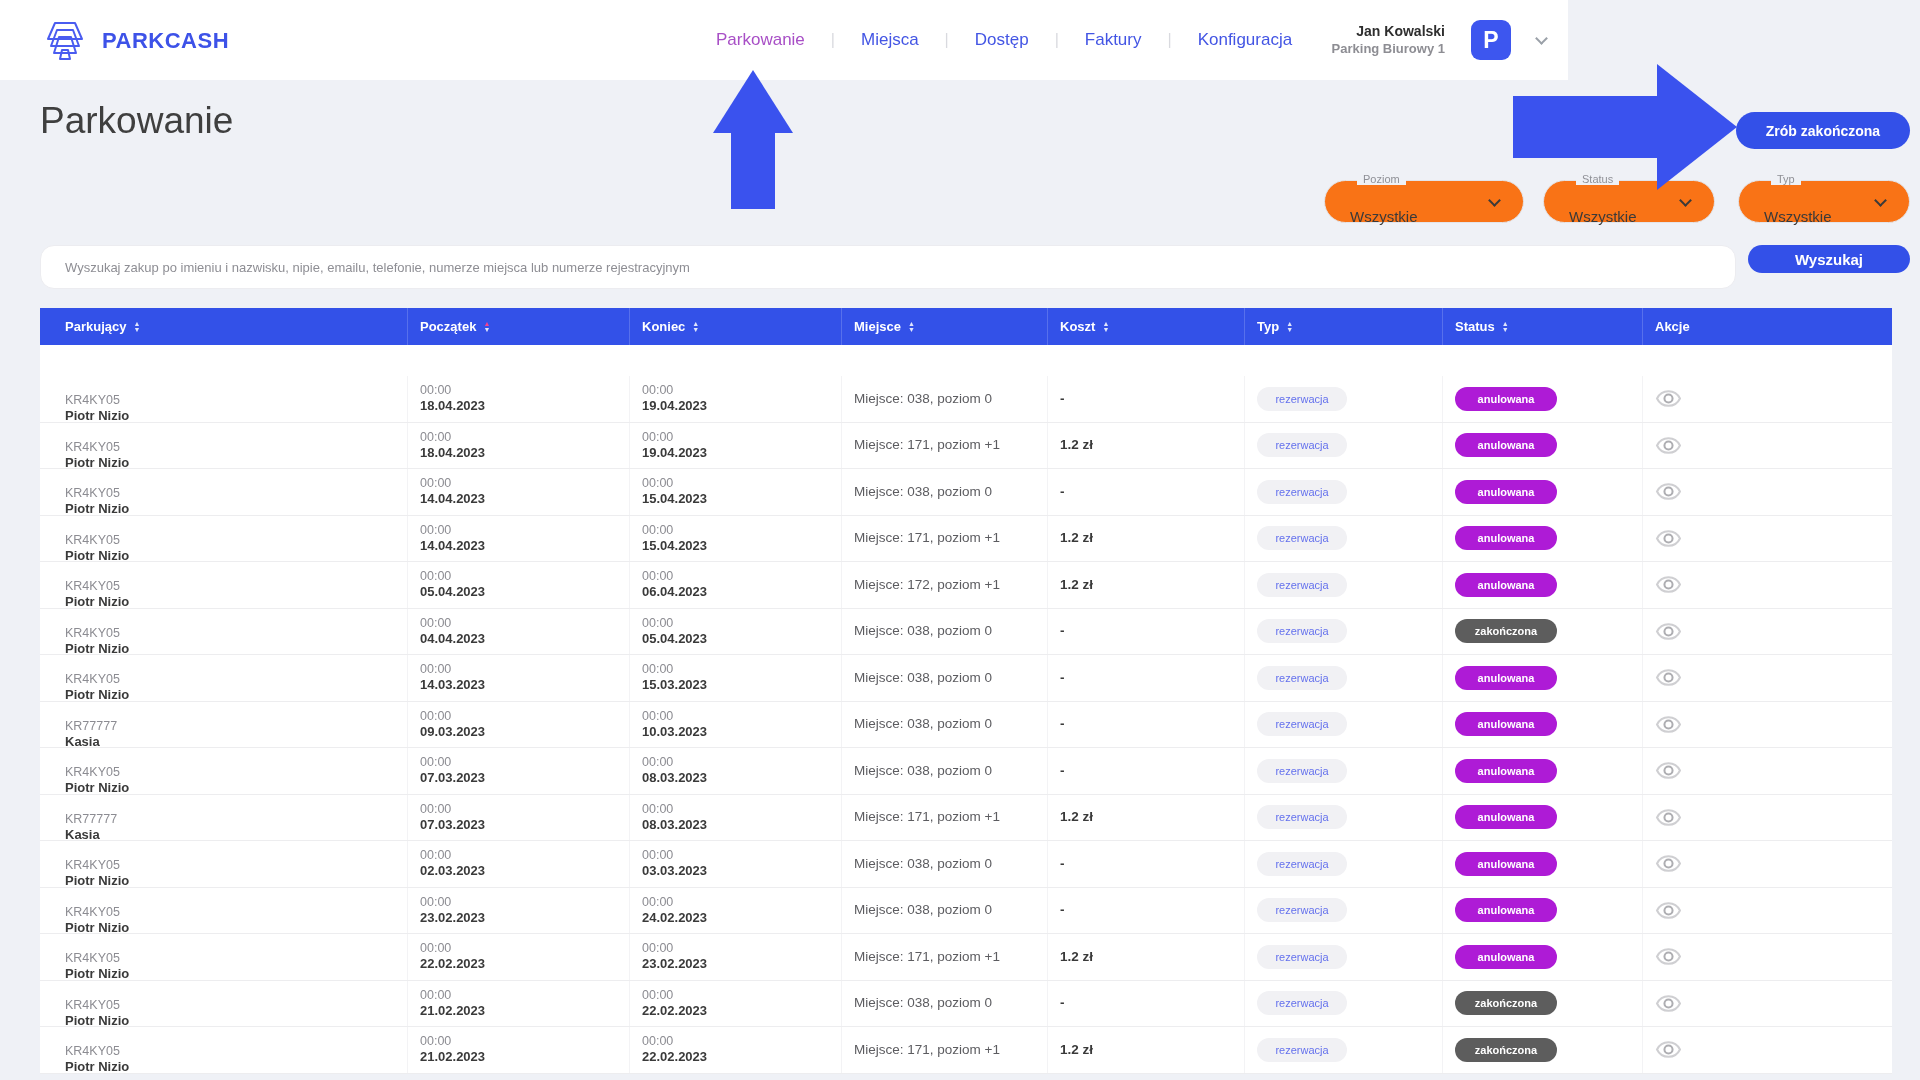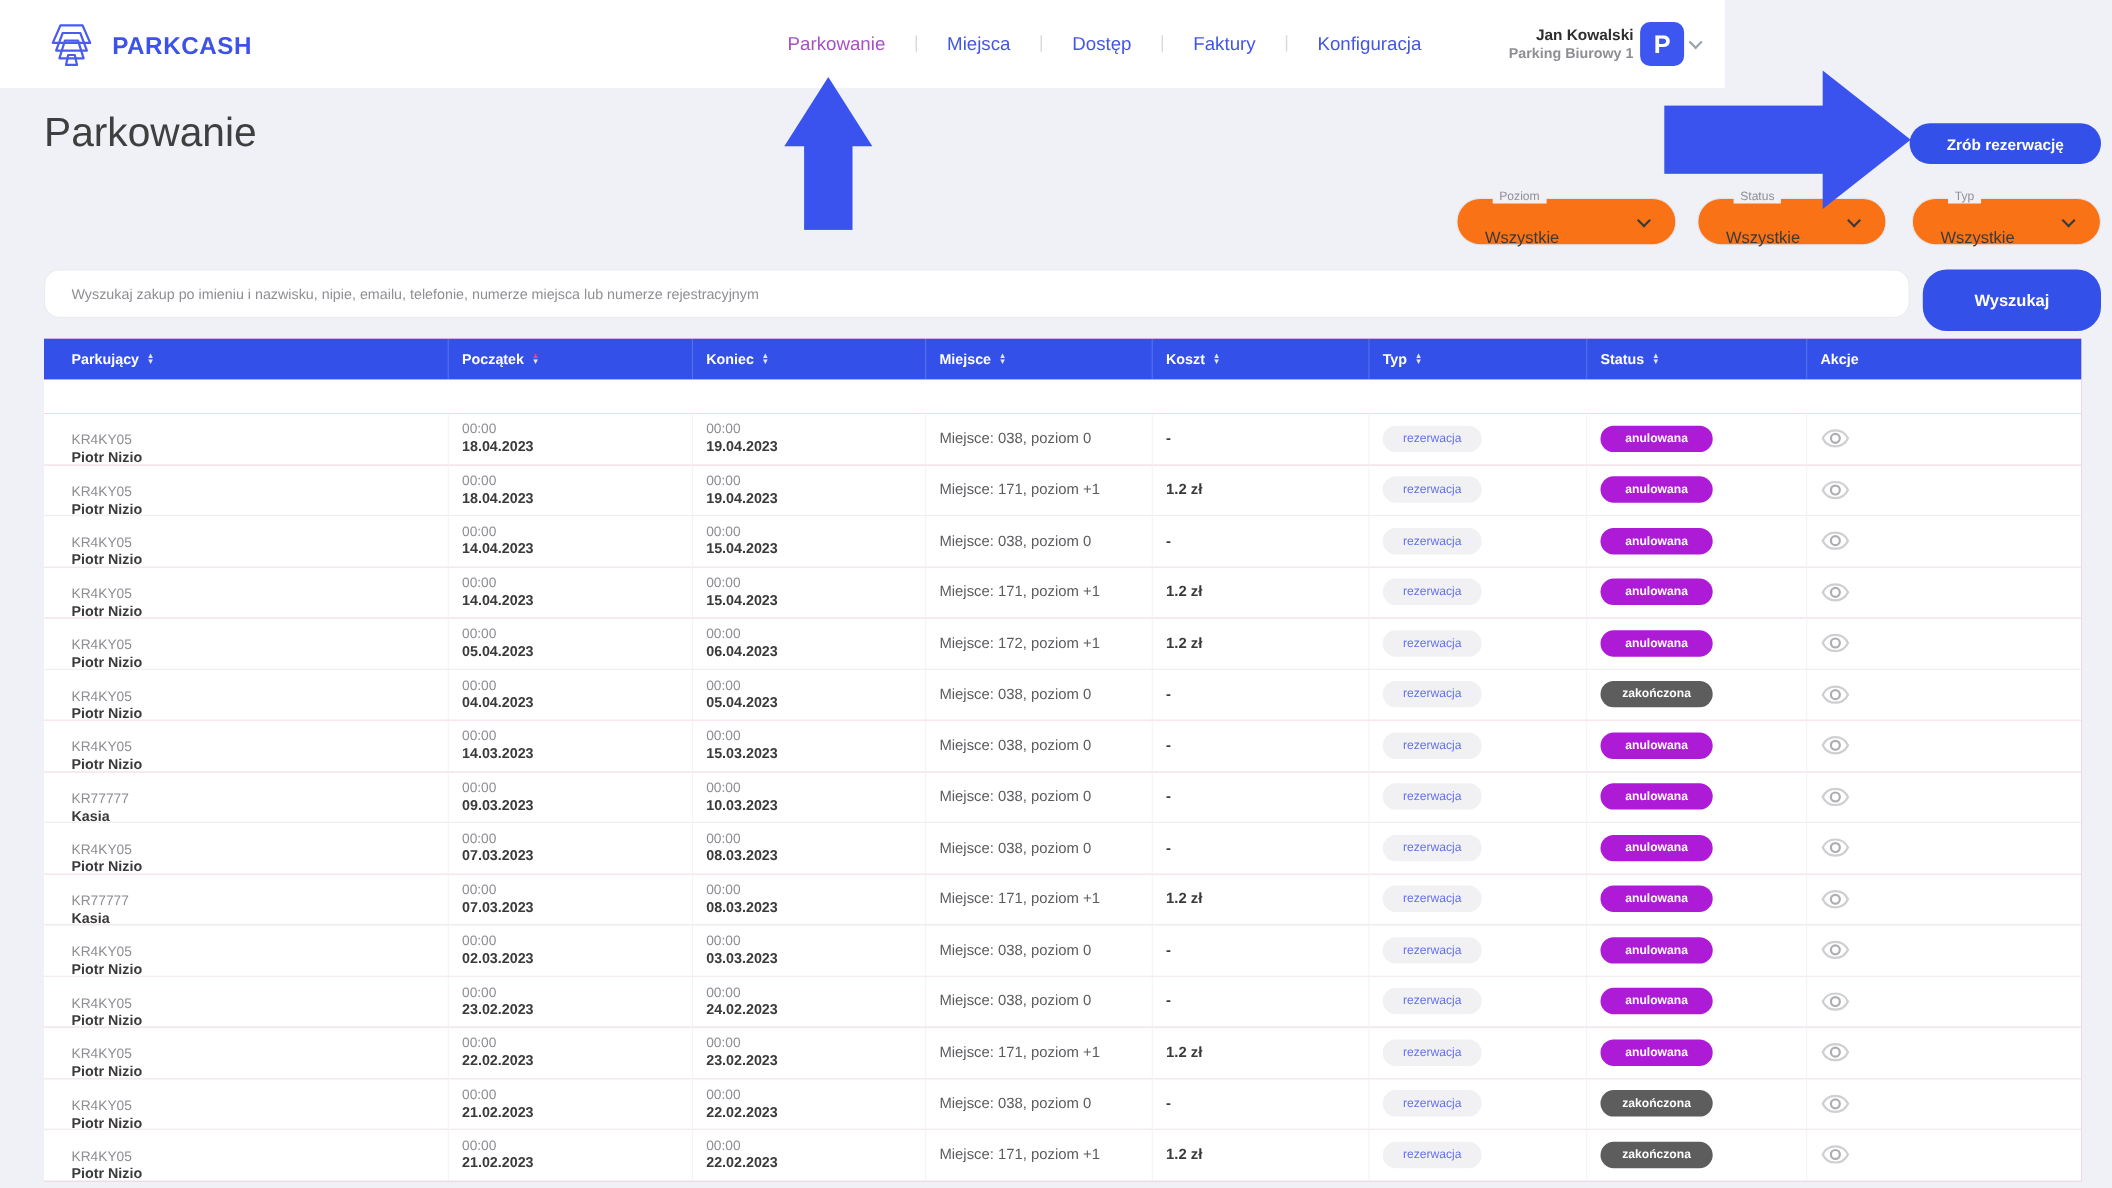--- a/index.html
+++ b/index.html
@@ -7,21 +7,21 @@
   body { font-family:"Liberation Sans", sans-serif; background:#eff1f6; position:relative; }
 
   
   .topbar { position:absolute; left:0; top:0; width:1568px; height:80px; background:#ffffff; z-index:5; }
   .brand { position:absolute; left:40px; top:17px; display:flex; align-items:center; gap:12px; }
   .brand-name { font-size:22px; font-weight:800; letter-spacing:.5px; color:#3d52e8; }
   .mainnav { position:absolute; left:690px; top:0; height:80px; display:flex; align-items:center; gap:0; }
   .nav-item { font-size:17px; color:#4355e4; padding:0 26px; cursor:pointer; white-space:nowrap; }
   .nav-item.active { color:#a84fc6; }
   .nav-sep { color:#d9dadf; font-size:16px; }
-  .userbox { position:absolute; right:22px; top:0; height:80px; display:flex; align-items:center; gap:6px; }
+  .userbox { position:absolute; right:22px; top:0; height:80px; display:flex; align-items:center; gap:26px; }
   .user-text { text-align:right; line-height:1.25; }
   .user-name { font-size:14px; font-weight:700; color:#2e2e2e; }
   .user-org { font-size:13px; font-weight:600; color:#8d8d93; }
   .avatar { width:40px; height:40px; background:#3d56ef; border-radius:9px; display:flex; align-items:center; justify-content:center; color:#fff; font-size:23px; font-weight:800; cursor:pointer; }
   .user-caret { width:9px; height:9px; border-right:2px solid #9aa0a8; border-bottom:2px solid #9aa0a8; transform:rotate(45deg); margin-top:-4px; cursor:pointer; }
 
   
   .up-arrow { position:absolute; z-index:6; }
   .up-arrow .head { position:absolute; left:713px; top:70px; width:0; height:0;
       border-left:40px solid transparent; border-right:40px solid transparent; border-bottom:63px solid #3a52ee; }
@@ -40,21 +40,21 @@
   .filters { position:absolute; top:180px; left:0; width:1920px; height:44px; }
   .filter { position:absolute; height:43px; background:#f97316; border:1px solid #e3e4e9; border-radius:22px; cursor:pointer; }
   .filter .flabel { position:absolute; top:-8px; left:32px; font-size:11px; color:#8f9096; background:#eff1f6; padding:0 6px; }
   .filter .fvalue { position:absolute; left:25px; top:27px; font-size:15px; color:#3a3a3a; }
   .filter .fcaret { position:absolute; right:24px; top:15px; width:9px; height:9px; border-right:2.5px solid #3a3a3a; border-bottom:2.5px solid #3a3a3a; transform:rotate(45deg); }
 
   
   .search-input { position:absolute; left:40px; top:245px; width:1696px; height:44px; background:#fff; border:1px solid #ececf0;
       border-radius:14px; padding:0 24px; font-size:13px; font-family:inherit; color:#333; }
   .search-input::placeholder { color:#8e8e94; }
-  .search-btn { position:absolute; left:1748px; top:245px; width:162px; height:56px; background:#3350e8; border:none;
+  .search-btn { position:absolute; left:1748px; top:245px; width:162px; height:28px; background:#3350e8; border:none;
       border-radius:22px; color:#fff; font-size:15px; font-weight:700; font-family:inherit; cursor:pointer; }
 
   
   .table { position:absolute; left:40px; top:308px; width:1852px; background:#ec4899; }
   .thead { display:grid; grid-template-columns:368px 222px 212px 206px 197px 198px 200px 249px;
       background:#3351e8; height:37px; }
   .th { display:flex; align-items:center; gap:7px; color:#fff; font-size:13px; font-weight:700;
       padding-left:12px; border-right:1px solid rgba(255,255,255,0.18); cursor:pointer; }
   .th:first-child { padding-left:25px; }
   .th:last-child { border-right:none; cursor:default; }
@@ -122,21 +122,21 @@
 <div class="up-arrow">
   <div class="head"></div>
   <div class="shaft"></div>
 </div>
 <div class="right-arrow">
   <div class="shaft"></div>
   <div class="head"></div>
 </div>
 
 <h1 class="page-title">Parkowanie</h1>
-<button class="reserve-btn">Zrób rezerwację</button>
+<button class="reserve-btn">Zrób zakończona</button>
 
 <div class="filters">
     <div class="filter" style="left: 1324px; width: 200px;">
       <span class="flabel">Poziom</span>
       <span class="fvalue">Wszystkie</span>
       <span class="fcaret"></span>
     </div>
     <div class="filter" style="left: 1543px; width: 172px;">
       <span class="flabel">Status</span>
       <span class="fvalue">Wszystkie</span>

